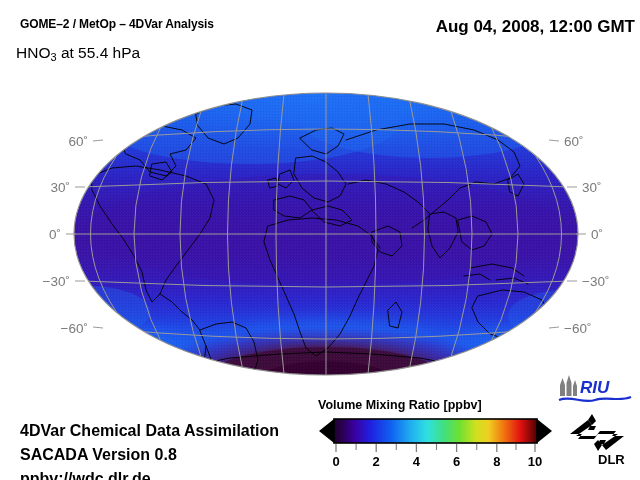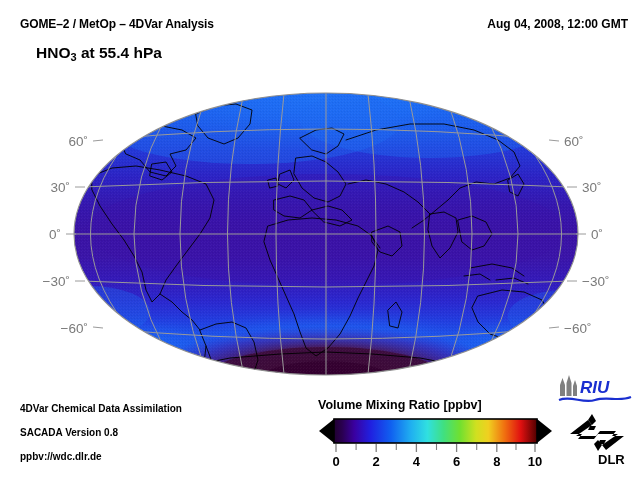--- a/index.html
+++ b/index.html
@@ -21,37 +21,37 @@
     position: absolute;
     left: 20px;
     top: 17px;
     font-size: 12px;
     font-weight: bold;
     white-space: nowrap;
     letter-spacing: -0.1px;
   }
   #header-title-line2 {
     position: absolute;
-    left: 36px;
+    left: 16px;
     top: 44px;
     font-size: 15.5px;
-    font-weight: bold;
+    font-weight: normal;
     white-space: nowrap;
   }
   #header-title-line2 sub {
     font-size: 11px;
     vertical-align: baseline;
     position: relative;
     top: 3px;
   }
   #header-datetime {
     position: absolute;
-    right: 12px;
+    right: 5px;
     top: 17px;
-    font-size: 12px;
+    font-size: 17px;
     font-weight: bold;
     white-space: nowrap;
   }
 
   
   #map-area {
     position: absolute;
     left: 0;
     top: 80px;
     width: 543px;
@@ -62,23 +62,24 @@
   .lat-label {
     font-family: "Liberation Sans", sans-serif;
     font-size: 13.5px;
     fill: #7a7a7a;
   }
 
   
   .footer-line {
     position: absolute;
     left: 20px;
-    font-size: 10px;
+    font-size: 16px;
     font-weight: bold;
     white-space: nowrap;
+    margin-top: 19px;
   }
   #footer-line-1 { top: 403px; }
   #footer-line-2 { top: 427px; }
   #footer-line-3 { top: 451px; }
 
   
   #colorbar-block {
     position: absolute;
     left: 318px;
     top: 398px;

